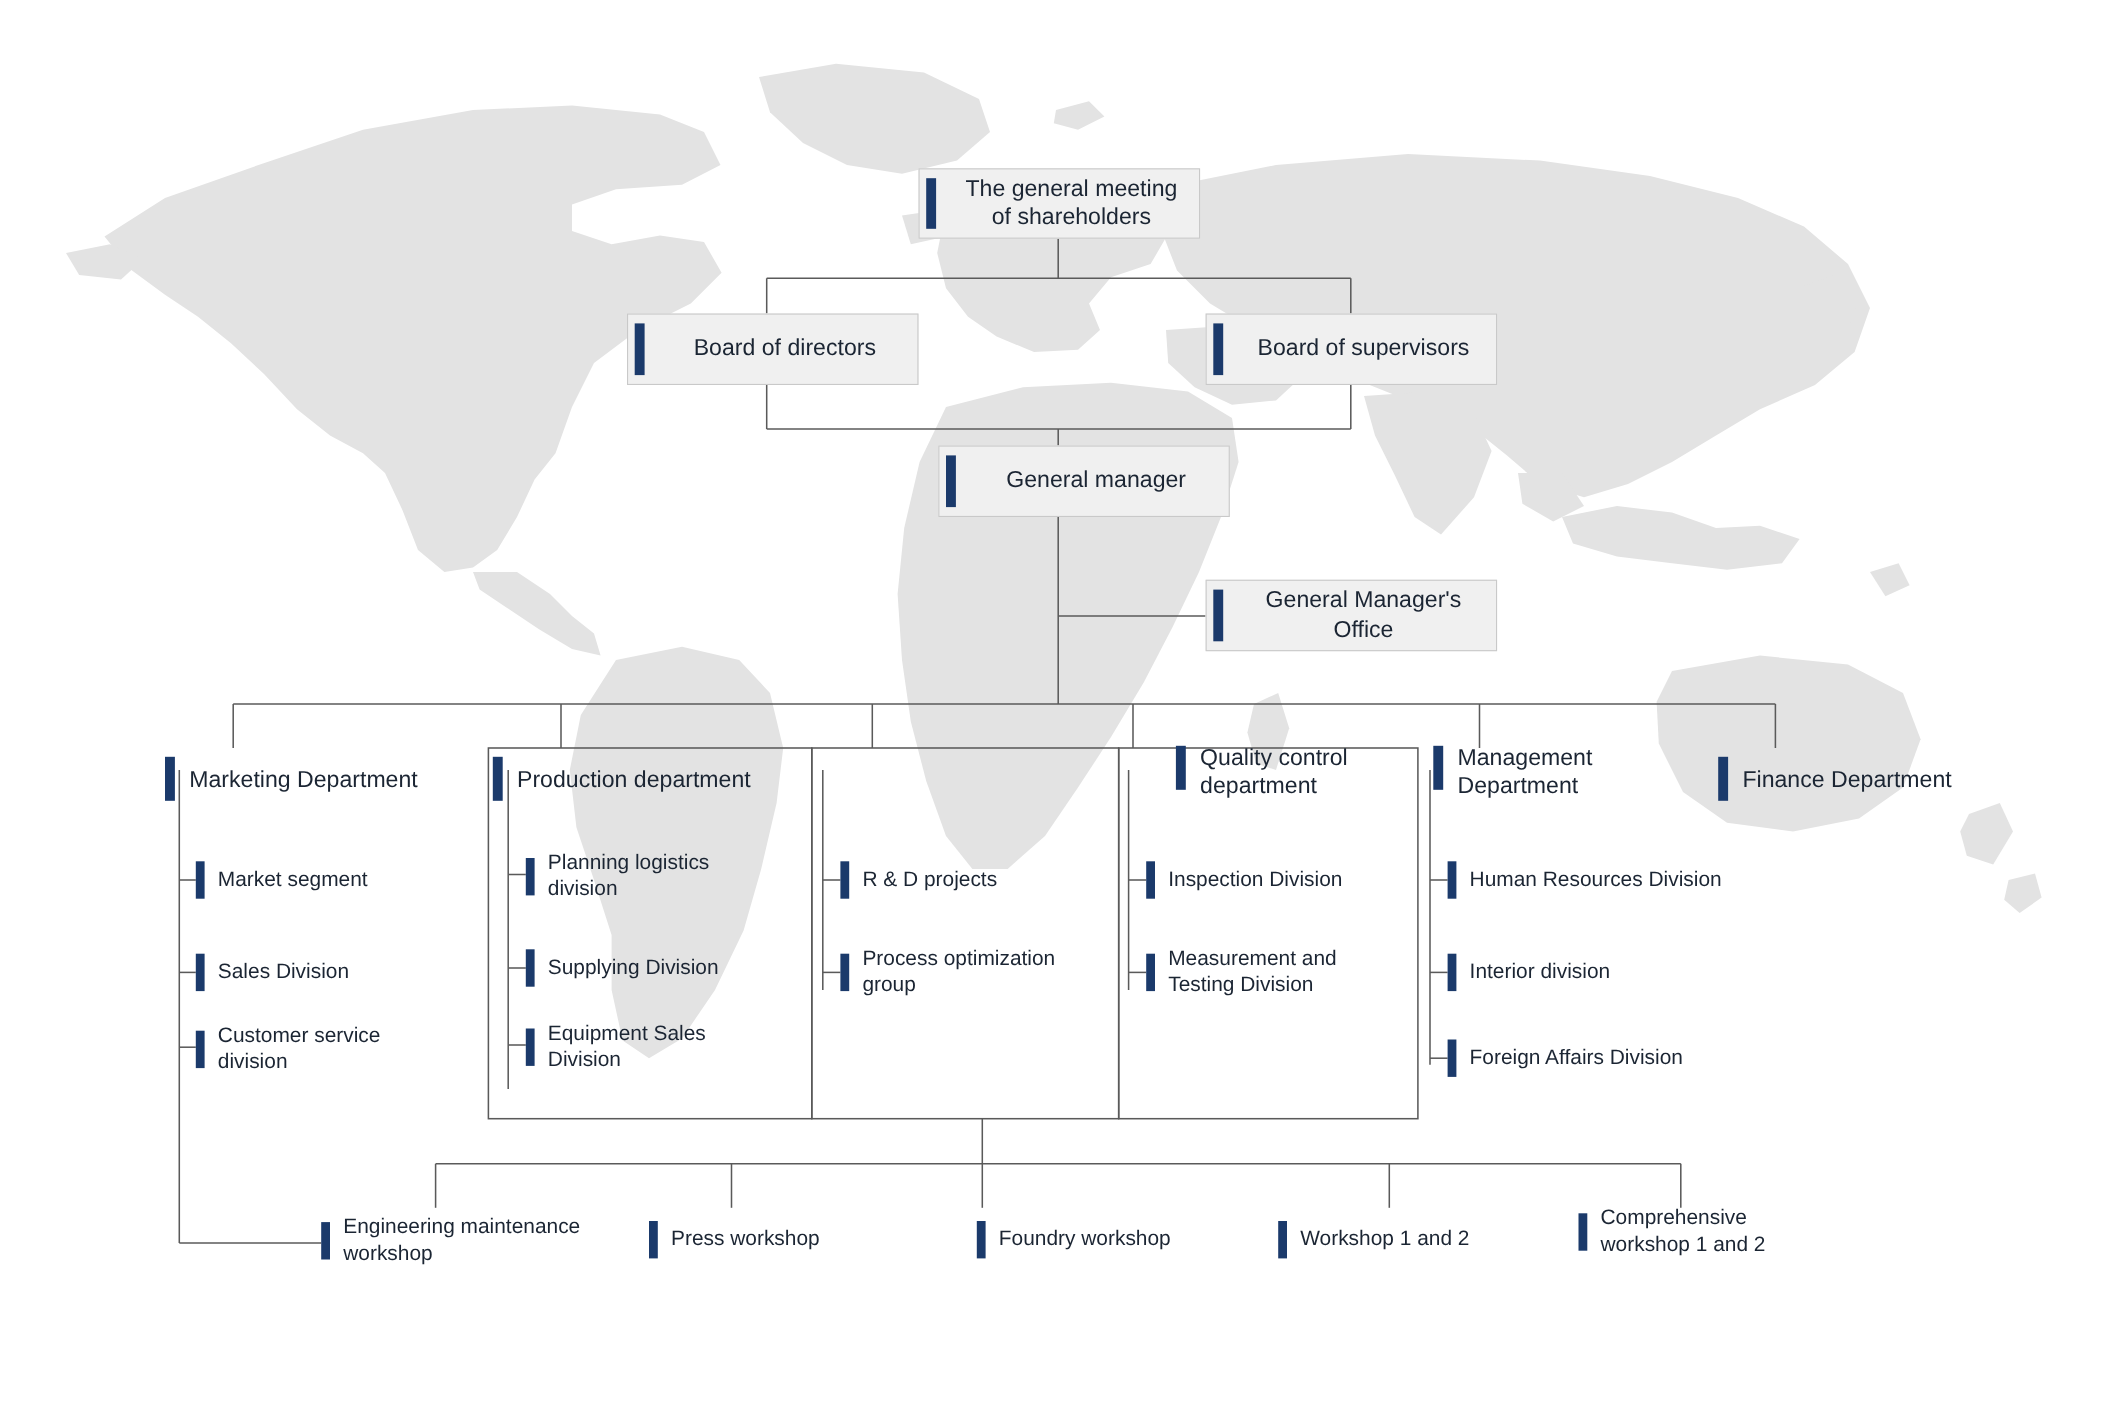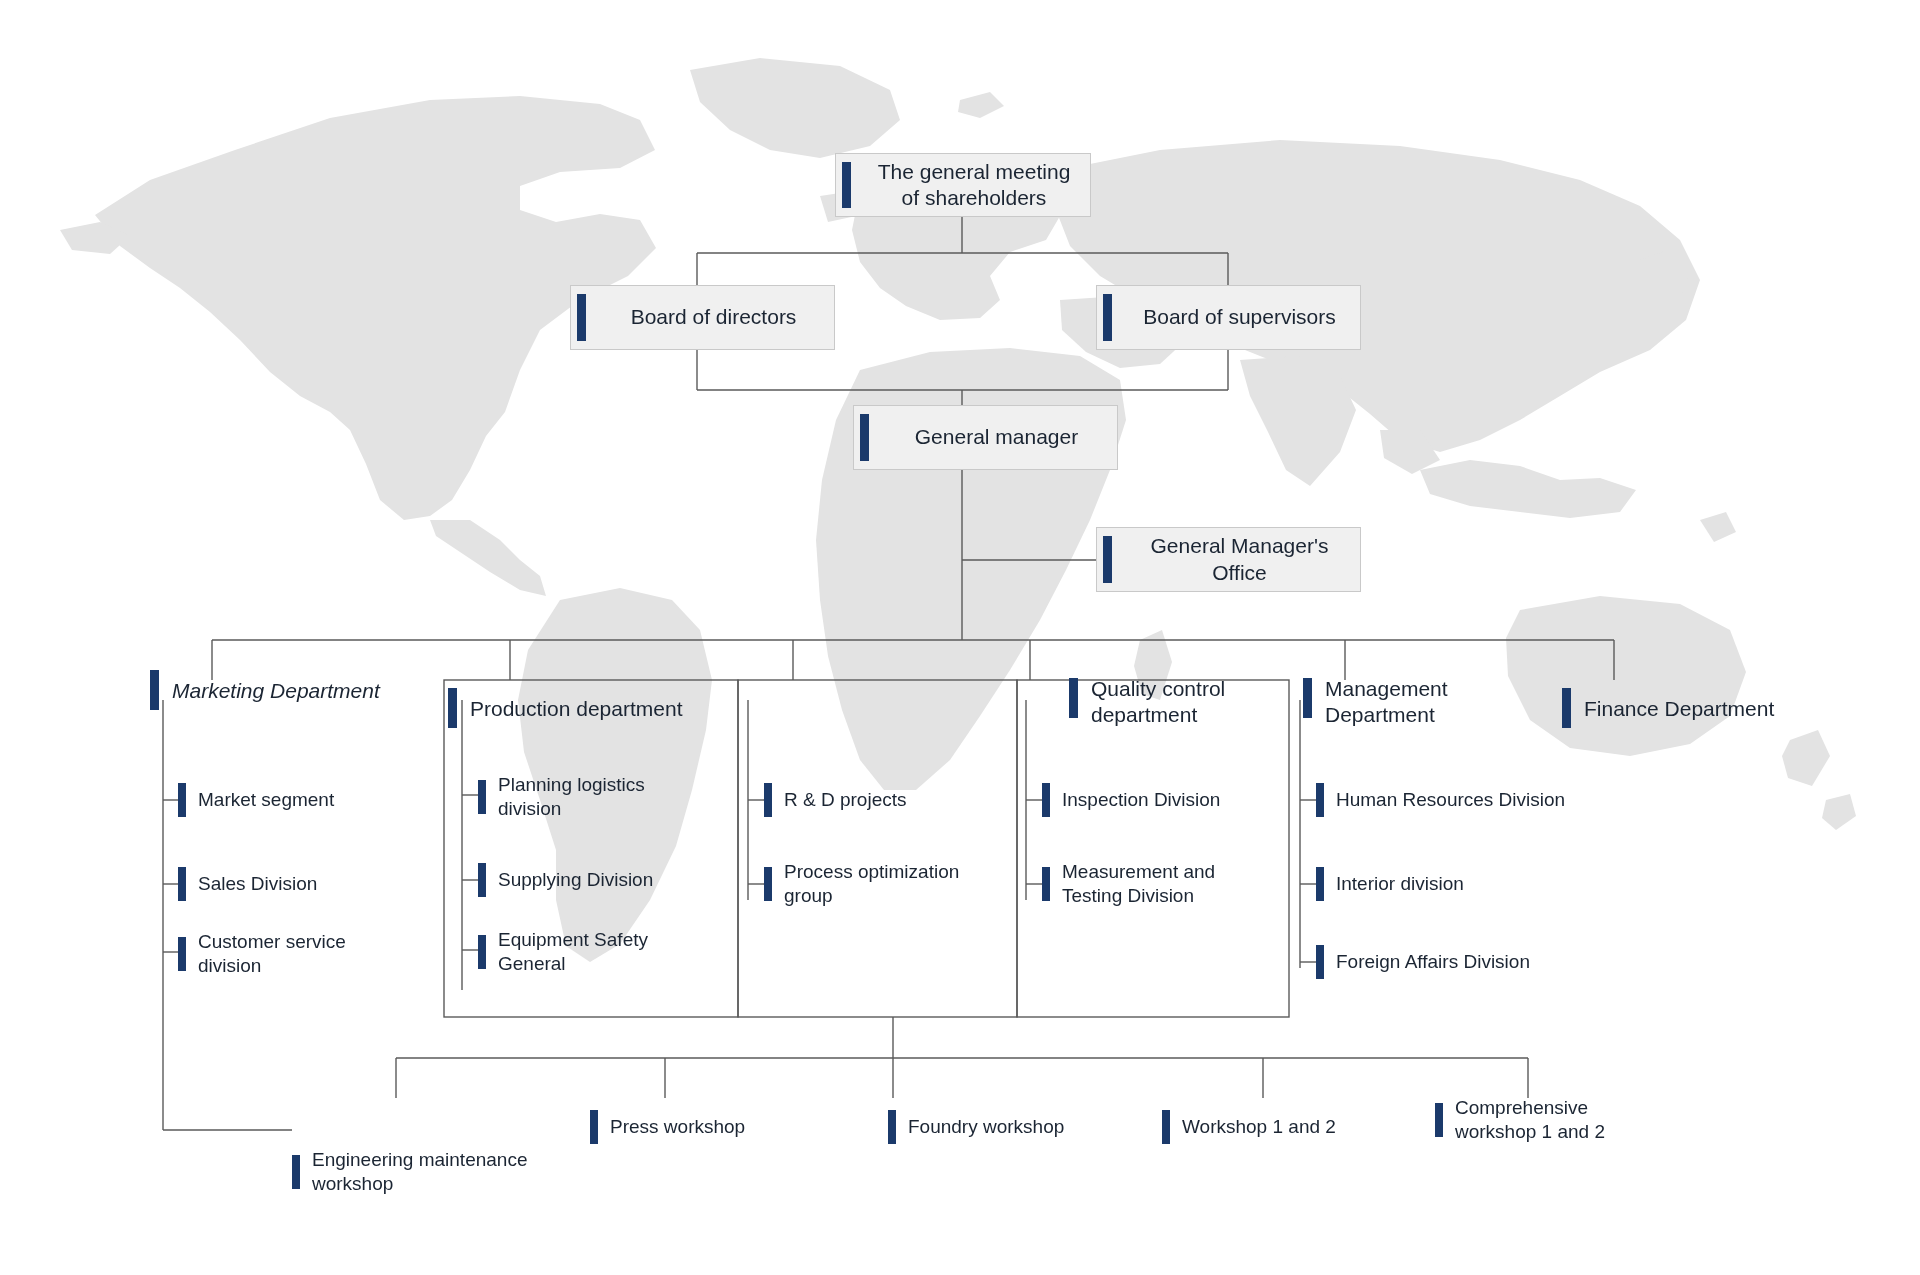--- a/index.html
+++ b/index.html
@@ -212,21 +212,21 @@
   <div class="node boxed" style="left:820px;top:405px;width:265px;height:65px;margin-left:33px;">
     <span class="bar"></span>
     <span class="lbl">General manager</span>
   </div>
 
   <div class="node boxed" style="left:1096px;top:527px;width:265px;height:65px;">
     <span class="bar"></span>
     <span class="lbl">General Manager's Office</span>
   </div>
 
-  <div class="node dept" style="left:150px;top:668px;width:250px;height:46px;font-style:italic;">
+  <div class="node dept" style="left:150px;top:686px;width:250px;height:46px;">
     <span class="bar"></span>
     <span class="lbl">Marketing Department</span>
   </div>
 
   <div class="node dept" style="left:448px;top:686px;width:262px;height:46px;">
     <span class="bar"></span>
     <span class="lbl">Production department</span>
   </div>
 
 
@@ -261,21 +261,21 @@
   <div class="node sub" style="left:178px;top:925px;width:205px;height:58px;">
     <span class="bar"></span>
     <span class="lbl">Customer service division</span>
   </div>
   <div class="node sub" style="left:478px;top:858px;width:210px;height:44px;">
     <span class="bar"></span>
     <span class="lbl">Supplying Division</span>
   </div>
   <div class="node sub" style="left:478px;top:923px;width:200px;height:58px;">
     <span class="bar"></span>
-    <span class="lbl">Equipment Safety General</span>
+    <span class="lbl">Equipment Sales Division</span>
   </div>
 
   <div class="node sub" style="left:764px;top:778px;width:200px;height:44px;">
     <span class="bar"></span>
     <span class="lbl">R &amp; D projects</span>
   </div>
   <div class="node sub" style="left:764px;top:855px;width:215px;height:58px;">
     <span class="bar"></span>
     <span class="lbl">Process optimization group</span>
   </div>
@@ -295,21 +295,21 @@
   </div>
   <div class="node sub" style="left:1316px;top:862px;width:300px;height:44px;">
     <span class="bar"></span>
     <span class="lbl">Interior division</span>
   </div>
   <div class="node sub" style="left:1316px;top:940px;width:300px;height:44px;">
     <span class="bar"></span>
     <span class="lbl">Foreign Affairs Division</span>
   </div>
 
-  <div class="node shop" style="left:292px;top:1098px;width:270px;height:60px;margin-top:44px;">
+  <div class="node shop" style="left:292px;top:1098px;width:270px;height:60px;">
     <span class="bar"></span>
     <span class="lbl">Engineering maintenance workshop</span>
   </div>
   <div class="node shop" style="left:590px;top:1105px;width:210px;height:44px;">
     <span class="bar"></span>
     <span class="lbl">Press workshop</span>
   </div>
   <div class="node shop" style="left:888px;top:1105px;width:230px;height:44px;">
     <span class="bar"></span>
     <span class="lbl">Foundry workshop</span>

